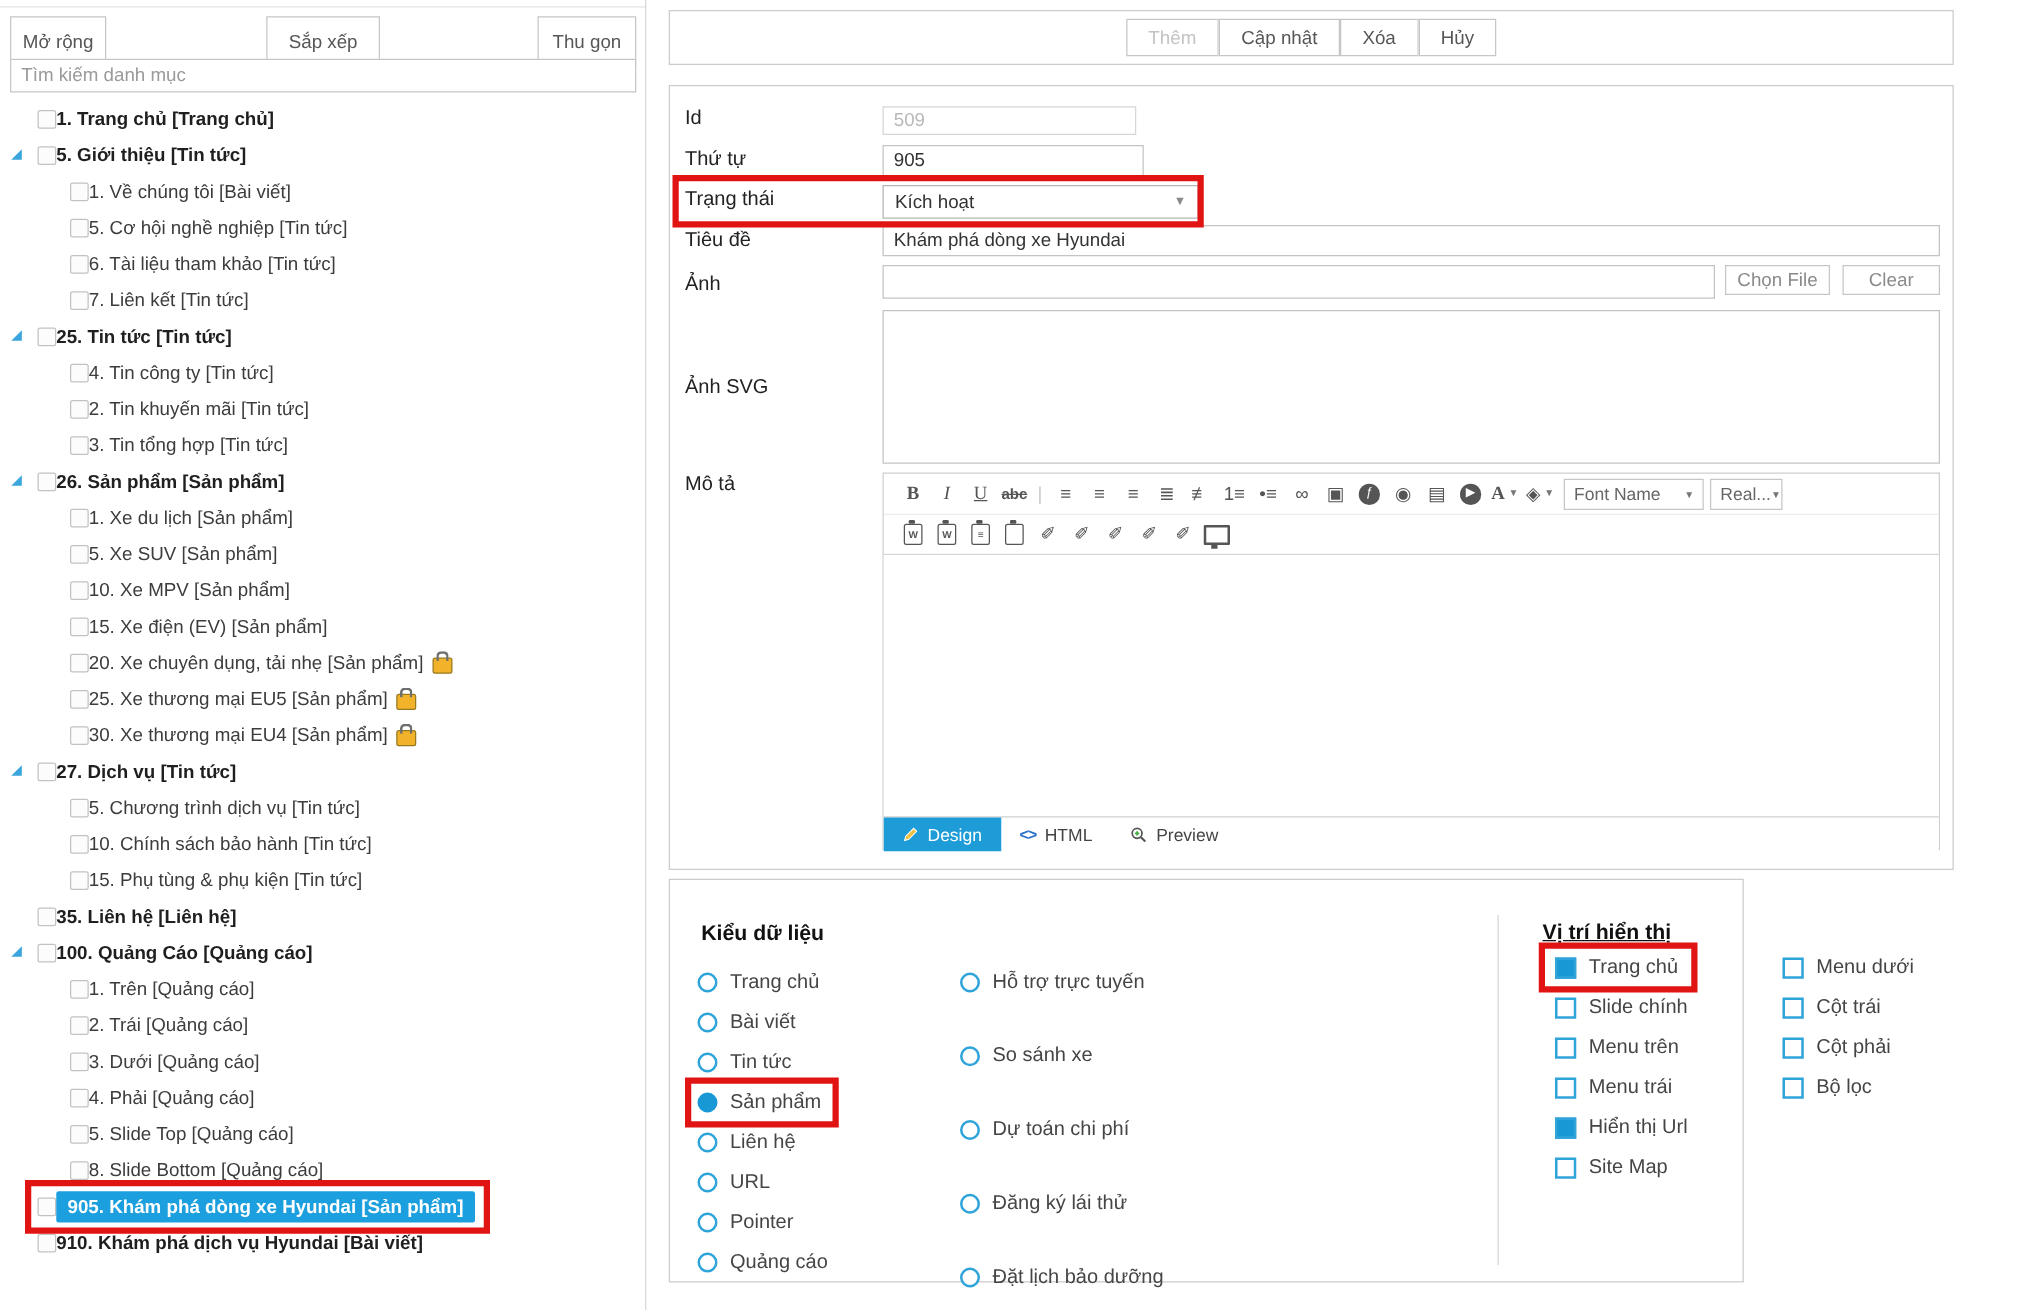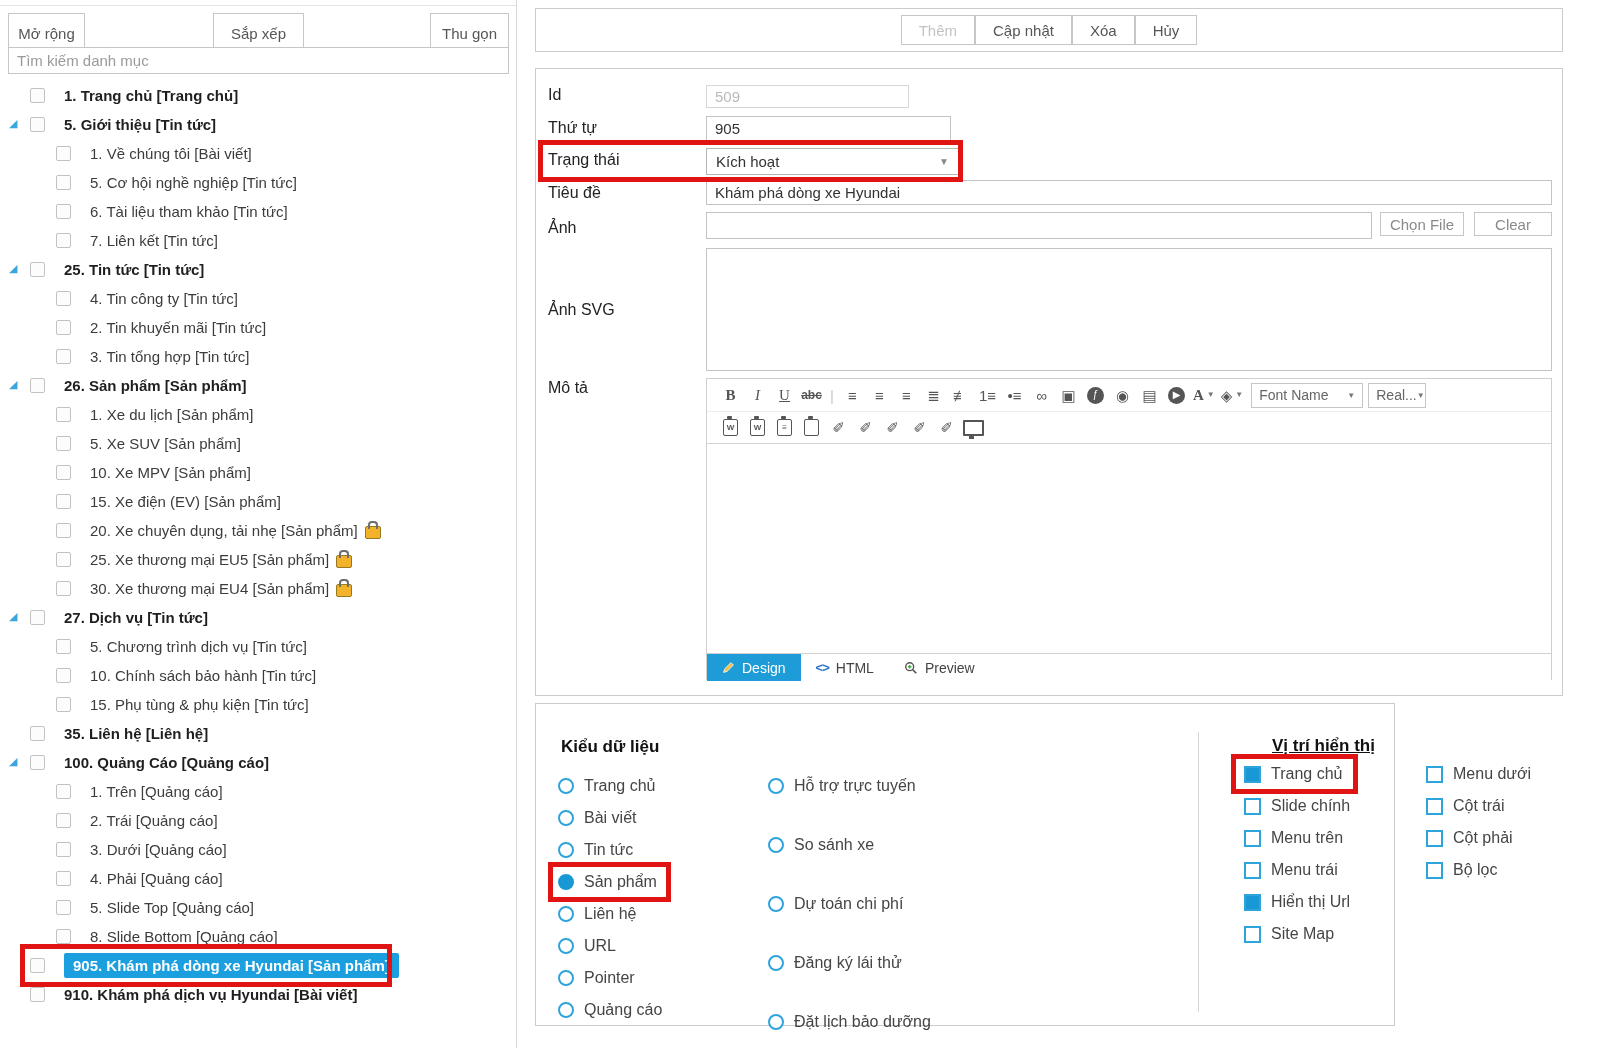--- a/index.html
+++ b/index.html
@@ -13,36 +13,36 @@
   #btn-expand{left:8px;width:77px;}
   #btn-sort{left:213px;width:91px;}
   #btn-collapse{left:430px;width:79px;}
   .lp-search{position:absolute;left:8px;top:47px;width:501px;height:27px;border:1px solid #c6c6c6;box-sizing:border-box;padding:0 8px;font-size:15px;color:#444;font-family:inherit;}
   .lp-search::placeholder{color:#9a9a9a;}
   .tree{position:absolute;left:0;top:81px;width:517px;}
   .t-row{position:relative;height:29px;display:flex;align-items:center;white-space:nowrap;}
   .t-arrow{position:absolute;left:9px;top:8px;font-size:11px;line-height:11px;color:#3ba6dd;}
   .t-cb{width:15px;height:15px;border:1px solid #c2c2c2;background:#fcfcfc;border-radius:2px;box-sizing:border-box;flex:0 0 auto;margin-left:30px;}
   .t-cb.lvl1{margin-left:56px;}
-  .t-label{margin-left:19px;font-size:15px;color:#3c3c3c;}
+  .t-label{margin-left:0;font-size:15px;color:#3c3c3c;}
   .t-label.b{font-weight:bold;color:#1f1f1f;}
   .t-label.sel{background:#1b9fdf;color:#fff;padding:4px 9px;border-radius:2px;}
   .lock{position:relative;width:14px;height:11px;background:#f2b32a;border:1px solid #97791f;border-radius:2px;margin-left:7px;margin-top:3px;flex:0 0 auto;}
   .lock::before{content:'';position:absolute;top:-6px;left:2px;width:6px;height:6px;border:2px solid #6e6e6e;border-bottom:none;border-radius:4px 4px 0 0;}
   .hl-frame{position:absolute;border:5px solid #e11414;box-sizing:border-box;z-index:6;pointer-events:none;}
   .tree-frame{left:20px;top:-7px;width:372px;height:43px;}
   
   .action-bar{position:absolute;left:535px;top:8px;width:1028px;height:44px;border:1px solid #cbcbcb;box-sizing:border-box;display:flex;align-items:center;justify-content:center;background:#fff;}
   .ab-btn{height:30px;padding:0 17px;font-size:15px;}
   .ab-btn.disabled{color:#c3c3c3;}
   .form-box{position:absolute;left:535px;top:68px;width:1028px;height:628px;border:1px solid #cbcbcb;box-sizing:border-box;background:#fff;}
   .f-label{position:absolute;left:12px;font-size:16px;color:#222;}
   .f-input{position:absolute;left:170px;border:1px solid #c3c3c3;box-sizing:border-box;padding:0 8px;font-size:15px;color:#333;font-family:inherit;background:#fff;}
   #id-input{top:16px;width:203px;height:23px;color:#b9b9b9;border-color:#d6d6d6;}
-  #order-input{top:47px;width:245px;height:25px;}
+  #order-input{top:47px;width:209px;height:25px;}
   .f-select{position:absolute;left:170px;top:79px;width:253px;height:27px;border:1px solid #b5b5b5;box-sizing:border-box;display:flex;align-items:center;justify-content:space-between;padding:0 9px;font-size:15px;color:#333;background:#fff;}
   .f-select .caret{color:#8a8a8a;font-size:10px;}
   #title-input{top:111px;width:846px;height:25px;}
   #image-input{top:143px;width:666px;height:27px;}
   .file-btn{position:absolute;top:143px;height:24px;color:#8a8a8a;font-size:15px;}
   #choose-file{left:844px;width:84px;}
   #clear-file{left:938px;width:78px;}
   #svg-textarea{position:absolute;left:170px;top:179px;width:846px;height:123px;border:1px solid #c3c3c3;box-sizing:border-box;resize:none;font-family:inherit;}
   .status-frame{position:absolute;left:2px;top:71px;width:425px;height:42px;}
   
@@ -70,21 +70,21 @@
   .ed-content{height:209px;background:#fff;}
   .ed-tabs{height:27px;border-top:1px solid #d0d0d0;display:flex;align-items:stretch;background:#fff;}
   .ed-tab{display:flex;align-items:center;gap:7px;padding:0 15px;font-size:14px;color:#444;}
   .ed-tab.active{background:#1e9cd7;color:#fff;min-width:60px;justify-content:center;}
   .html-glyph{color:#2a72c8;font-weight:bold;letter-spacing:-1px;font-size:13px;}
   
   .bottom-box{position:absolute;left:535px;top:703px;width:860px;height:323px;border:1px solid #cbcbcb;box-sizing:border-box;background:#fff;}
   .vdivider{position:absolute;left:662px;top:28px;height:280px;width:1px;background:#d5d5d5;}
   .sec-heading{position:absolute;font-size:17px;font-weight:bold;color:#111;}
   #dt-heading{left:25px;top:33px;}
-  #dp-heading{left:698px;top:32px;text-decoration:underline;margin-left:38px;}
+  #dp-heading{left:698px;top:32px;text-decoration:underline;}
   .opt-col{position:absolute;display:flex;flex-direction:column;}
   #radios1{left:22px;top:66px;}
   #radios2{left:232px;top:66px;gap:27px;}
   #checks1{left:708px;top:54px;}
   #checks2{left:890px;top:54px;}
   .opt-item{position:relative;display:flex;align-items:center;gap:10px;height:32px;width:fit-content;white-space:nowrap;}
   .radio{width:12px;height:12px;border:2px solid #2fa4da;border-radius:50%;background:#fff;box-sizing:content-box;flex:0 0 auto;}
   .radio.on{background:#1898d5;border-color:#1898d5;}
   .check{width:13px;height:13px;border:2px solid #2fa4da;background:#fff;box-sizing:content-box;flex:0 0 auto;}
   .check.on{background:#1898d5;}

